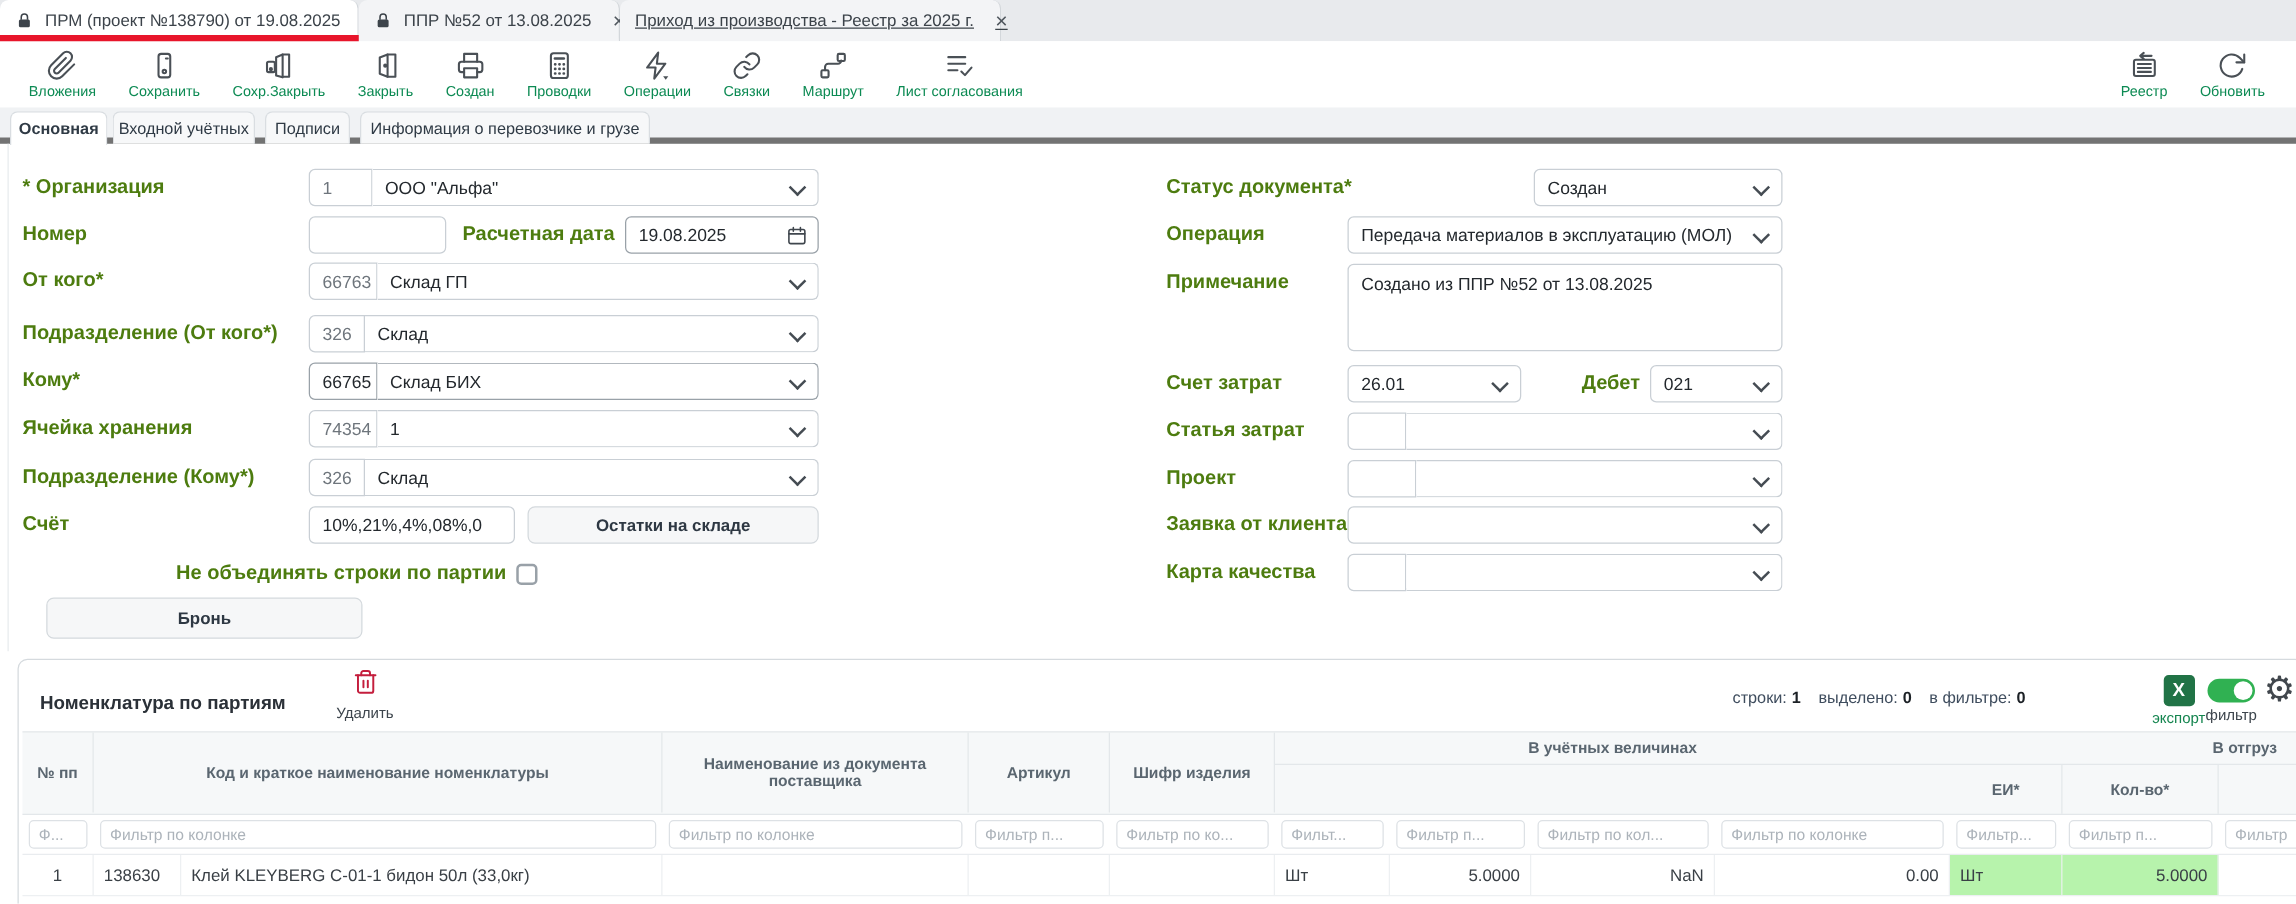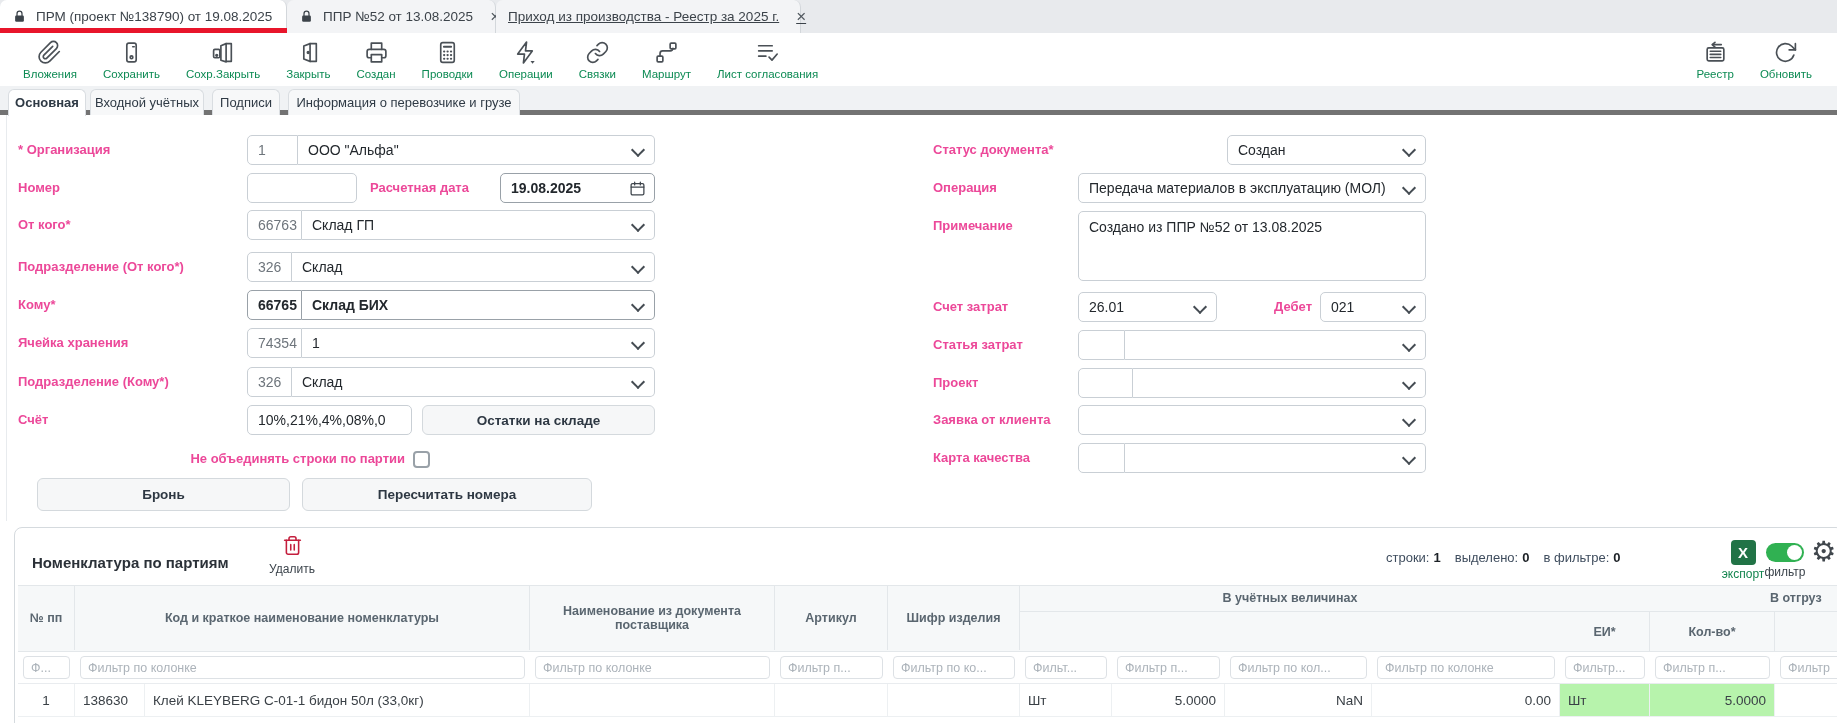--- a/index.html
+++ b/index.html
@@ -28,27 +28,27 @@
   .ftabsbar{position:absolute;left:0;top:86px;width:100%;height:29px;background:#f0f2f4;
             border-bottom:5px solid #737373;box-sizing:border-box;}
   .ftab{position:absolute;top:3px;height:26px;line-height:25px;text-align:center;background:#f7f8f9;
         border:1px solid #d9dde1;border-bottom:none;border-radius:6px 6px 0 0;font-size:13px;
         color:#2f3a45;box-sizing:border-box;cursor:pointer;}
   .ftab.active{background:#fff;font-weight:700;height:27px;z-index:2;}
 
   .formedge{position:absolute;left:6px;top:115px;height:406px;width:0;border-left:1px solid #e8ebee;}
 
   
-  .flabel{position:absolute;font-size:13px;font-weight:600;color:#ec4899;height:30px;line-height:30px;white-space:nowrap;}
+  .flabel{position:absolute;font-size:16px;font-weight:600;color:#4d7c0f;height:30px;line-height:30px;white-space:nowrap;}
   .ctrl{position:absolute;height:30px;box-sizing:border-box;border:1px solid #c9cfd5;border-radius:5px;
         background:#fff;font-size:14px;line-height:28px;padding:0 10px;overflow:hidden;white-space:nowrap;}
   .code{color:#6e757c;border-radius:5px 0 0 5px;}
   .val{border-radius:0 5px 5px 0;border-left:none;padding-right:26px;}
   .dd{padding-right:26px;}
-  .strong{font-weight:700;border-color:#99a1a8;}
+  .strong{font-weight:400;border-color:#99a1a8;}
   .chev{position:absolute;right:11px;top:9px;width:8px;height:8px;border-right:2px solid #454c53;
         border-bottom:2px solid #454c53;transform:rotate(45deg);}
   .inp{font-family:inherit;outline:none;}
   .ta{height:70px;line-height:19px;padding-top:6px;white-space:normal;}
   .cb{position:absolute;width:17px;height:17px;border:2px solid #99a1a8;border-radius:4px;background:#fff;
       box-sizing:border-box;cursor:pointer;}
   .btn{position:absolute;background:#f6f7f8;border:1px solid #d4d9dd;border-radius:6px;font-size:13.5px;
        font-weight:700;color:#2e3843;display:flex;align-items:center;justify-content:center;
        box-sizing:border-box;cursor:pointer;}
   .cal{position:absolute;right:8px;top:6px;width:17px;height:17px;stroke:#3f464d;fill:none;stroke-width:1.8;
@@ -280,21 +280,20 @@
   </div>
 
   <div class="flabel" style="left:18px;top:405px;">Счёт</div>
   <div class="ctrl" style="left:247px;top:405px;width:165px;">10%,21%,4%,08%,0</div>
   <div class="btn" style="left:422px;top:405px;width:233px;height:30px;">Остатки на складе</div>
 
   <div class="flabel" style="left:100px;top:444px;width:305px;text-align:right;">Не объединять строки по партии</div>
   <div class="cb" style="left:413px;top:451px;"></div>
 
   <div class="btn" style="left:37px;top:478px;width:253px;height:33px;">Бронь</div>
-  <div class="btn" style="left:302px;top:478px;width:290px;height:33px;">Пересчитать номера</div>
 
   <div class="flabel" style="left:933px;top:135px;">Статус документа*</div>
   <div class="ctrl dd" style="left:1227px;top:135px;width:199px;">
     <span>Создан</span><span class="chev"></span>
   </div>
 
   <div class="flabel" style="left:933px;top:173px;">Операция</div>
   <div class="ctrl dd" style="left:1078px;top:173px;width:348px;">
     <span>Передача материалов в эксплуатацию (МОЛ)</span><span class="chev"></span>
   </div>

